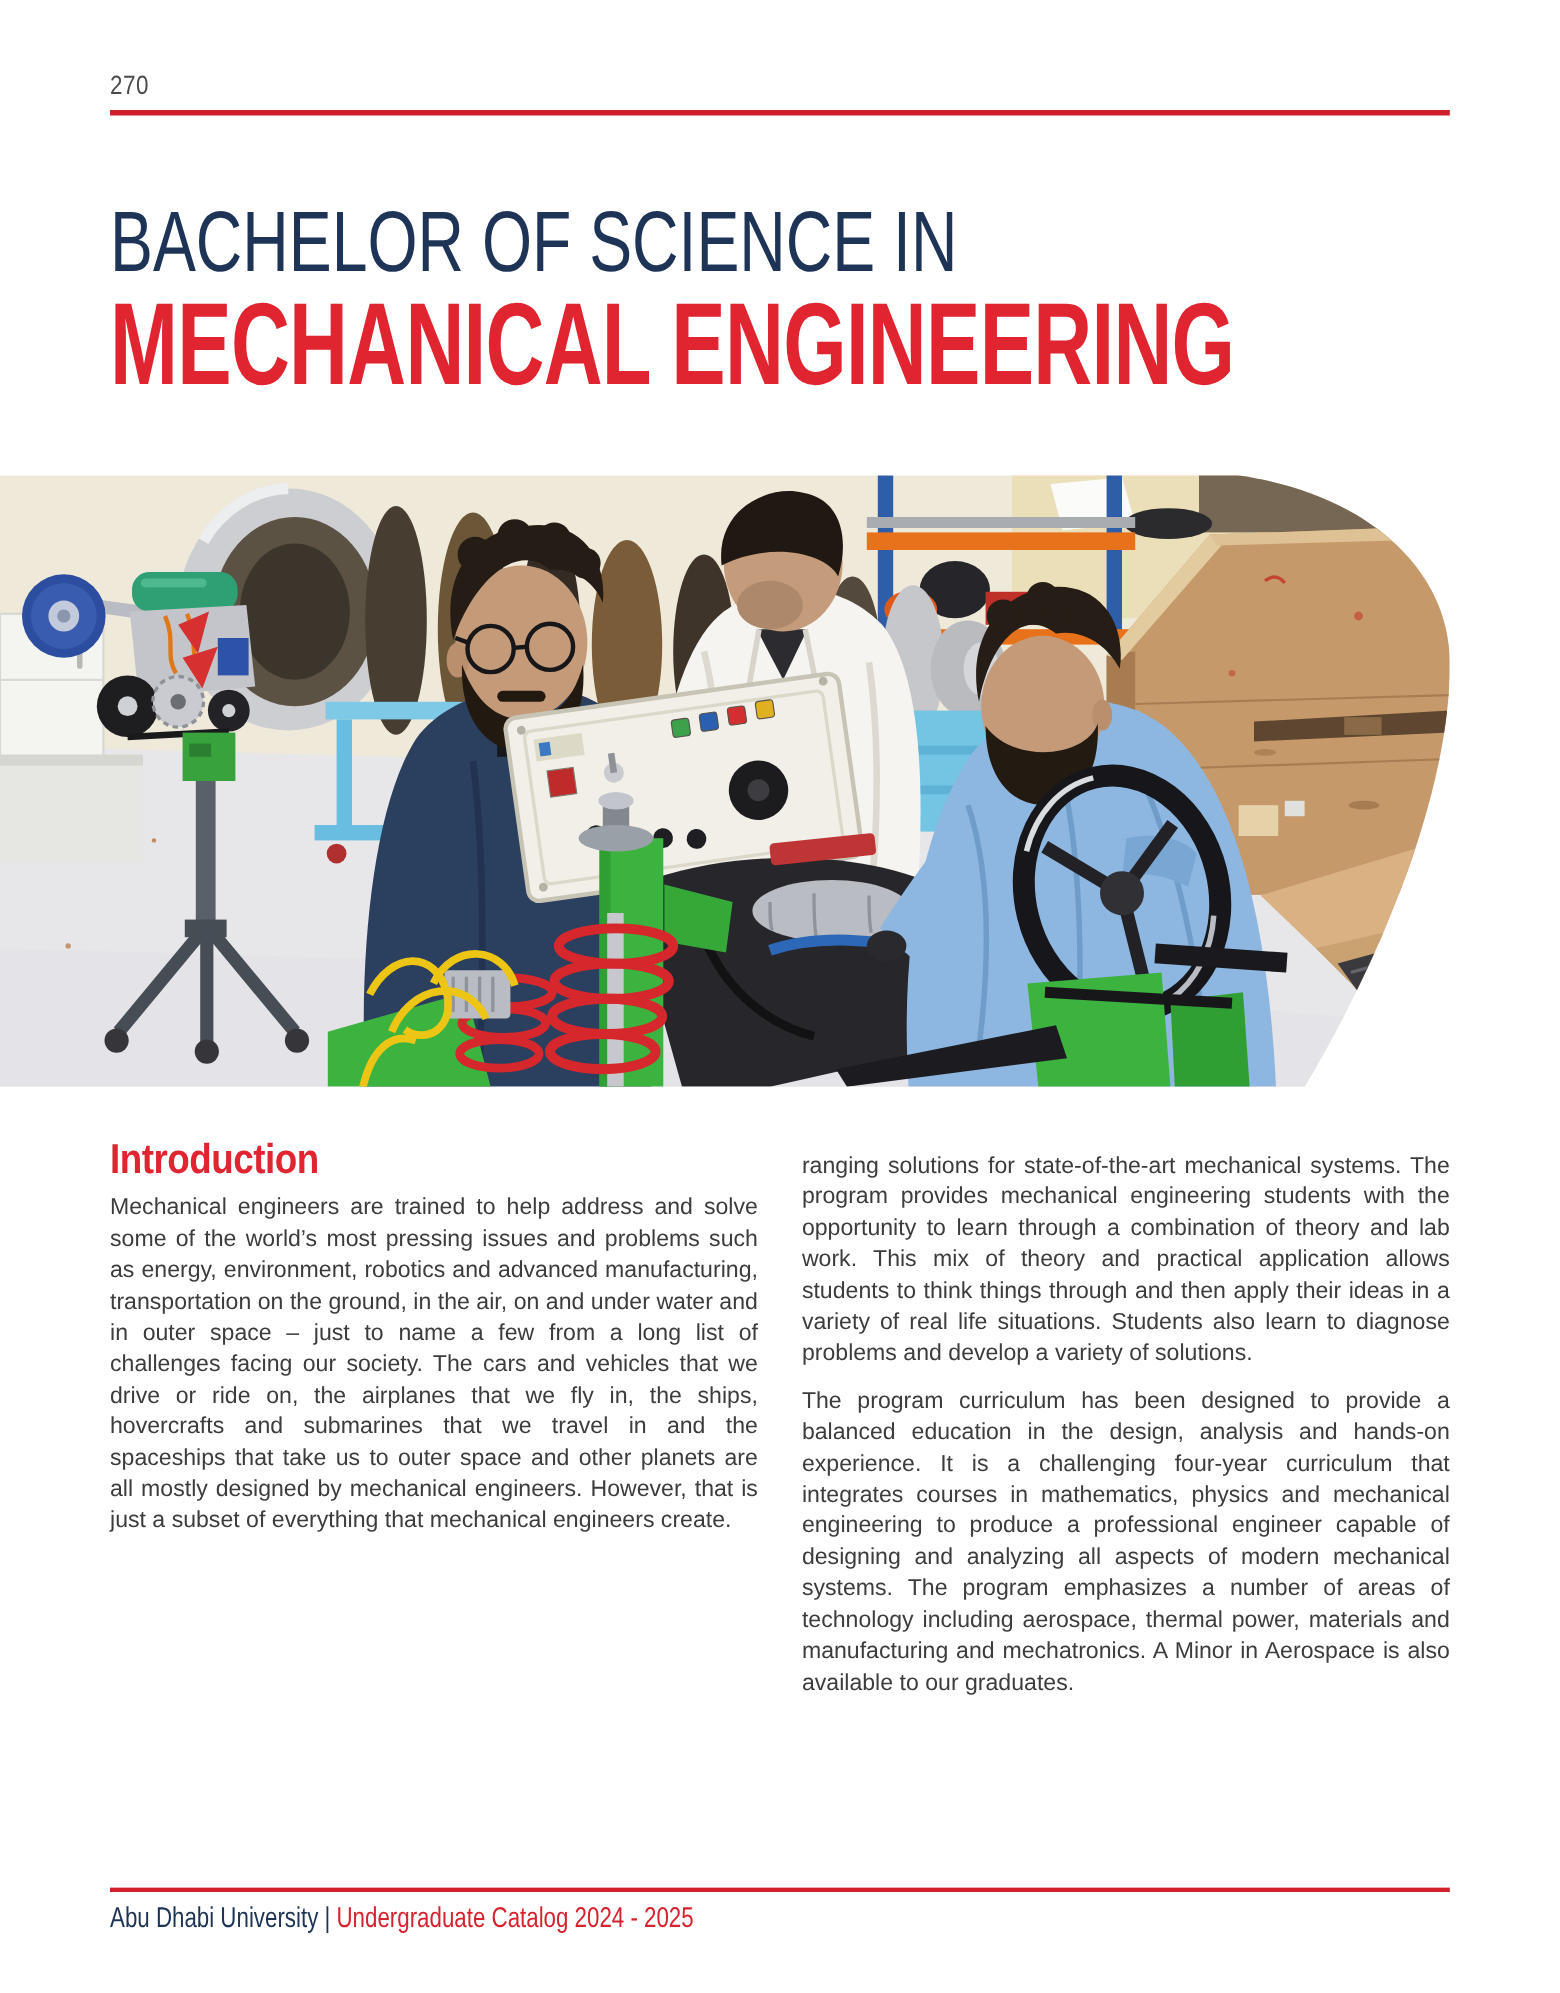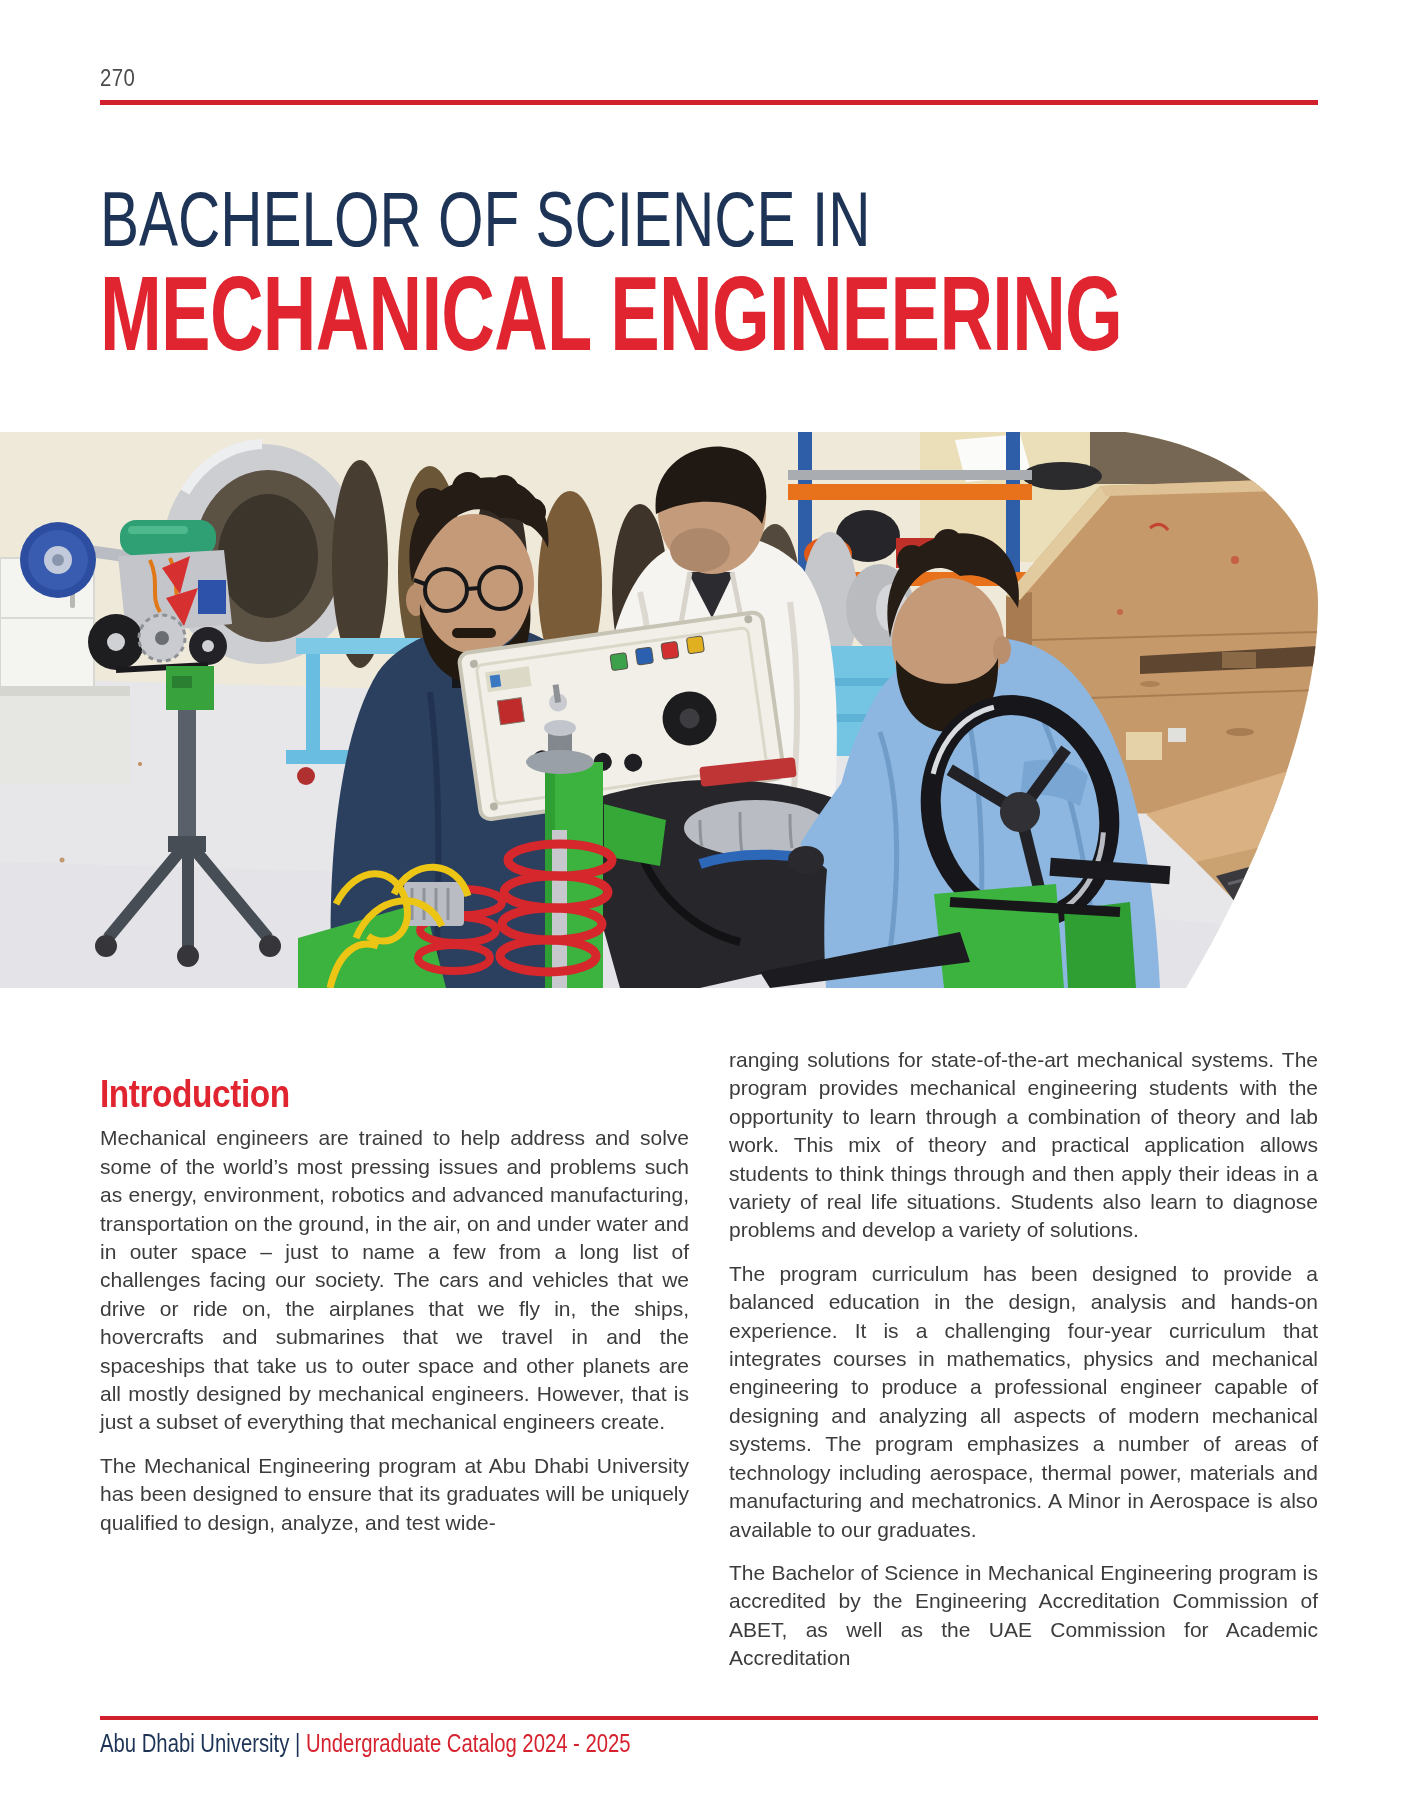--- a/index.html
+++ b/index.html
@@ -20,21 +20,21 @@
     transform:scaleX(.75);transform-origin:left top;white-space:nowrap;
   }
   .title-line2{
     font-size:106px;color:#e02430;font-weight:bold;line-height:1.0;margin-top:2px;
     transform:scaleX(.70);transform-origin:left top;white-space:nowrap;letter-spacing:-1px;
   }
   .photo-wrap{position:absolute;left:0;top:432px;width:1318px;height:556px;}
   .photo-wrap svg{display:block;width:100%;height:100%;}
   .col{position:absolute;width:589px;color:#3c3c3c;font-size:21px;line-height:28.4px;}
   .col p{margin:0 0 15px 0;text-align:justify;}
-  .col-left{left:100px;top:1080px;}
+  .col-left{left:100px;top:1040px;}
   .col-right{left:729px;top:1046px;}
   .intro-heading{
     margin:0 0 16px 0;font-size:38px;font-weight:bold;color:#e02430;
     transform:scaleX(.88);transform-origin:left top;letter-spacing:-.5px;white-space:nowrap;
   }
   .footer-text{
     position:absolute;left:100px;top:1728px;font-size:26px;white-space:nowrap;
     transform:scaleX(.78);transform-origin:left top;
   }
   .footer-text .navy{color:#1e3456;}
@@ -317,27 +317,25 @@
         <path d="M950,470 L1120,480" stroke="#17171a" stroke-width="10"></path>
         <rect x="1050" y="430" width="120" height="18" fill="#1a1a1e" transform="rotate(4 1110 439)"></rect>
         <path d="M760,540 L960,500 L970,530 L770,556 Z" fill="#1c1c20"></path>
       </g>
     </svg>
   </div>
 
   <section class="col col-left">
     <h2 class="intro-heading">Introduction</h2>
     <p>Mechanical engineers are trained to help address and solve some of the world’s most pressing issues and problems such as energy, environment, robotics and advanced manufacturing, transportation on the ground, in the air, on and under water and in outer space – just to name a few from a long list of challenges facing our society. The cars and vehicles that we drive or ride on, the airplanes that we fly in, the ships, hovercrafts and submarines that we travel in and the spaceships that take us to outer space and other planets are all mostly designed by mechanical engineers. However, that is just a subset of everything that mechanical engineers create.</p>
-    <p>The Mechanical Engineering program at Abu Dhabi University has been designed to ensure that its graduates will be uniquely qualified to design, analyze, and test wide-</p>
   </section>
 
   <section class="col col-right">
     <p>ranging solutions for state-of-the-art mechanical systems. The program provides mechanical engineering students with the opportunity to learn through a combination of theory and lab work. This mix of theory and practical application allows students to think things through and then apply their ideas in a variety of real life situations. Students also learn to diagnose problems and develop a variety of solutions.</p>
     <p>The program curriculum has been designed to provide a balanced education in the design, analysis and hands-on experience. It is a challenging four-year curriculum that integrates courses in mathematics, physics and mechanical engineering to produce a professional engineer capable of designing and analyzing all aspects of modern mechanical systems. The program emphasizes a number of areas of technology including aerospace, thermal power, materials and manufacturing and mechatronics. A Minor in Aerospace is also available to our graduates.</p>
-    <p>The Bachelor of Science in Mechanical Engineering program is accredited by the Engineering Accreditation Commission of ABET, as well as the UAE Commission for Academic Accreditation</p>
   </section>
 
   <div class="rule rule-bottom"></div>
   <div class="footer-text">
     <span class="navy">Abu Dhabi University</span><span class="navy"> | </span><span class="red">Undergraduate Catalog 2024 - 2025</span>
   </div>
 
 </div>
 
 </body></html>

